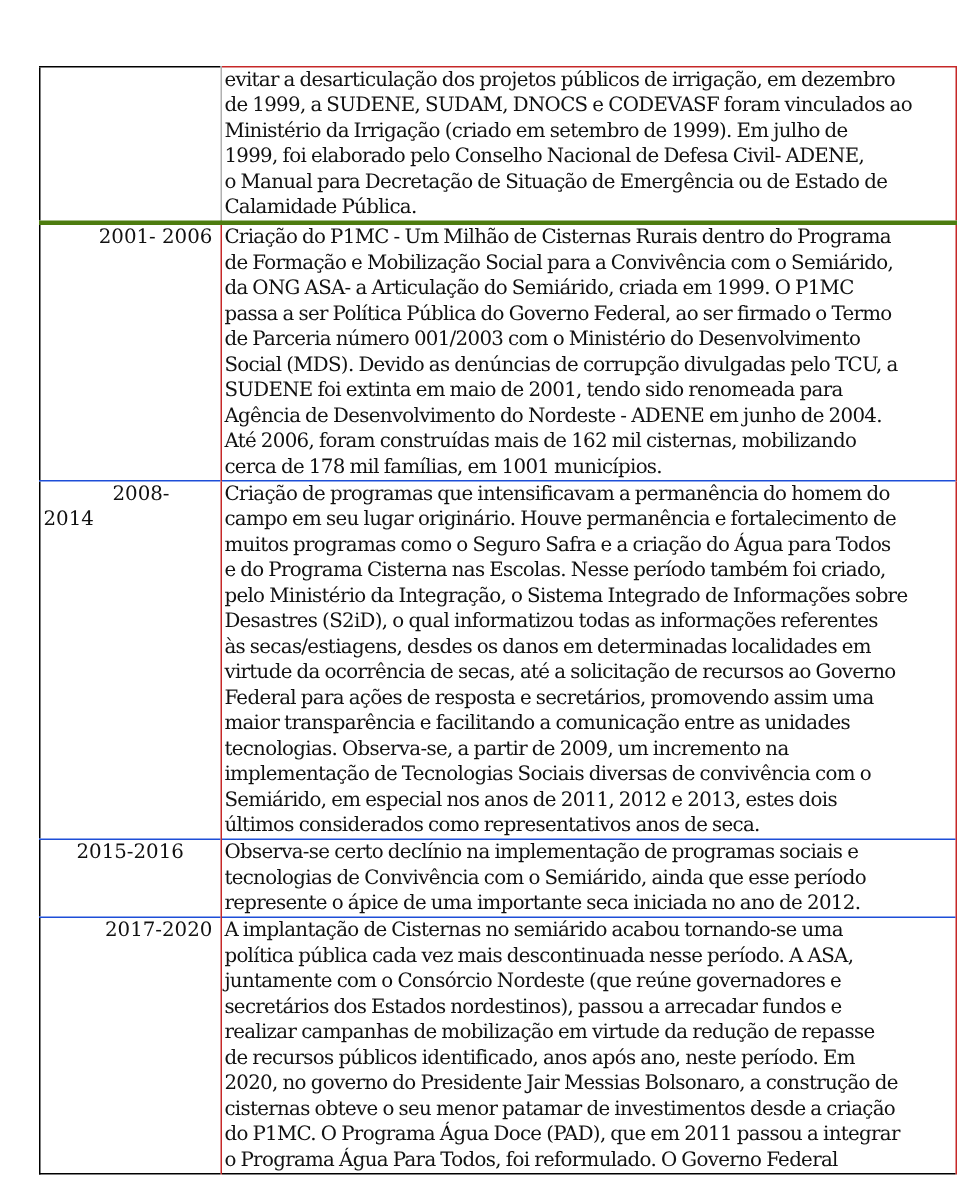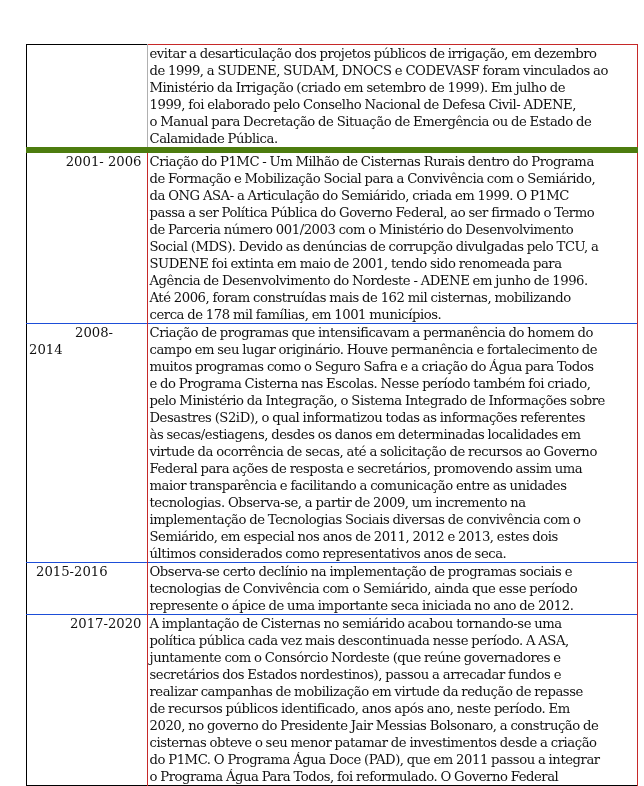--- a/index.html
+++ b/index.html
@@ -27,21 +27,21 @@
   .col-desc {
     width: 491px;
     border-right: 1px solid #c62828;
     padding-left: 2px !important;
     box-sizing: border-box;
   }
   .row { border-top: 1px solid #1d4ed8; }
   .row.first { border-top: 1px solid #000; }
   .row.first .col-desc { border-top: 1px solid #c62828; }
   .row.first .col-period { border-right-color: #b0b0b0; }
-  .row.second { border-top: 6px solid #4d7c0f; }
+  .row.second { border-top: 3px solid #4d7c0f; }
   .line {
     display: block;
     height: 17px;
     line-height: 17px;
     white-space: nowrap;
     letter-spacing: -0.45px;
     word-spacing: -0.5px;
   }
   .period-text { display: block; height: 17px; line-height: 17px; white-space: nowrap; }
 </style>
@@ -70,21 +70,21 @@
         <span class="period-text">2001- 2006</span>
       </td>
       <td class="col-desc">
         <span class="line">Criação do P1MC - Um Milhão de Cisternas Rurais dentro do Programa</span>
         <span class="line">de Formação e Mobilização Social para a Convivência com o Semiárido,</span>
         <span class="line">da ONG ASA- a Articulação do Semiárido, criada em 1999. O P1MC</span>
         <span class="line">passa a ser Política Pública do Governo Federal, ao ser firmado o Termo</span>
         <span class="line">de Parceria número 001/2003 com o Ministério do Desenvolvimento</span>
         <span class="line">Social (MDS). Devido as denúncias de corrupção divulgadas pelo TCU, a</span>
         <span class="line">SUDENE foi extinta em maio de 2001, tendo sido renomeada para</span>
-        <span class="line">Agência de Desenvolvimento do Nordeste - ADENE em junho de 1996.</span>
+        <span class="line">Agência de Desenvolvimento do Nordeste - ADENE em junho de 2004.</span>
         <span class="line">Até 2006, foram construídas mais de 162 mil cisternas, mobilizando</span>
         <span class="line">cerca de 178 mil famílias, em 1001 municípios.</span>
       </td>
     </tr>
 
     <tr class="row">
       <td class="col-period" style="text-align:left;padding-left:2px;">
         <span class="period-text" style="padding-left:46px;">2008-</span>
         <span class="period-text">2014</span>
       </td>
@@ -100,21 +100,21 @@
         <span class="line">Federal para ações de resposta e secretários, promovendo assim uma</span>
         <span class="line">maior transparência e facilitando a comunicação entre as unidades</span>
         <span class="line">tecnologias. Observa-se, a partir de 2009, um incremento na</span>
         <span class="line">implementação de Tecnologias Sociais diversas de convivência com o</span>
         <span class="line">Semiárido, em especial nos anos de 2011, 2012 e 2013, estes dois</span>
         <span class="line">últimos considerados como representativos anos de seca.</span>
       </td>
     </tr>
 
     <tr class="row">
-      <td class="col-period" style="text-align:left;padding-left:9px;">
+      <td class="col-period" style="text-align:left;padding-left:24px;">
         <span class="period-text">2015-2016</span>
       </td>
       <td class="col-desc">
         <span class="line">Observa-se certo declínio na implementação de programas sociais e</span>
         <span class="line">tecnologias de Convivência com o Semiárido, ainda que esse período</span>
         <span class="line">represente o ápice de uma importante seca iniciada no ano de 2012.</span>
       </td>
     </tr>
 
     <tr class="row">

